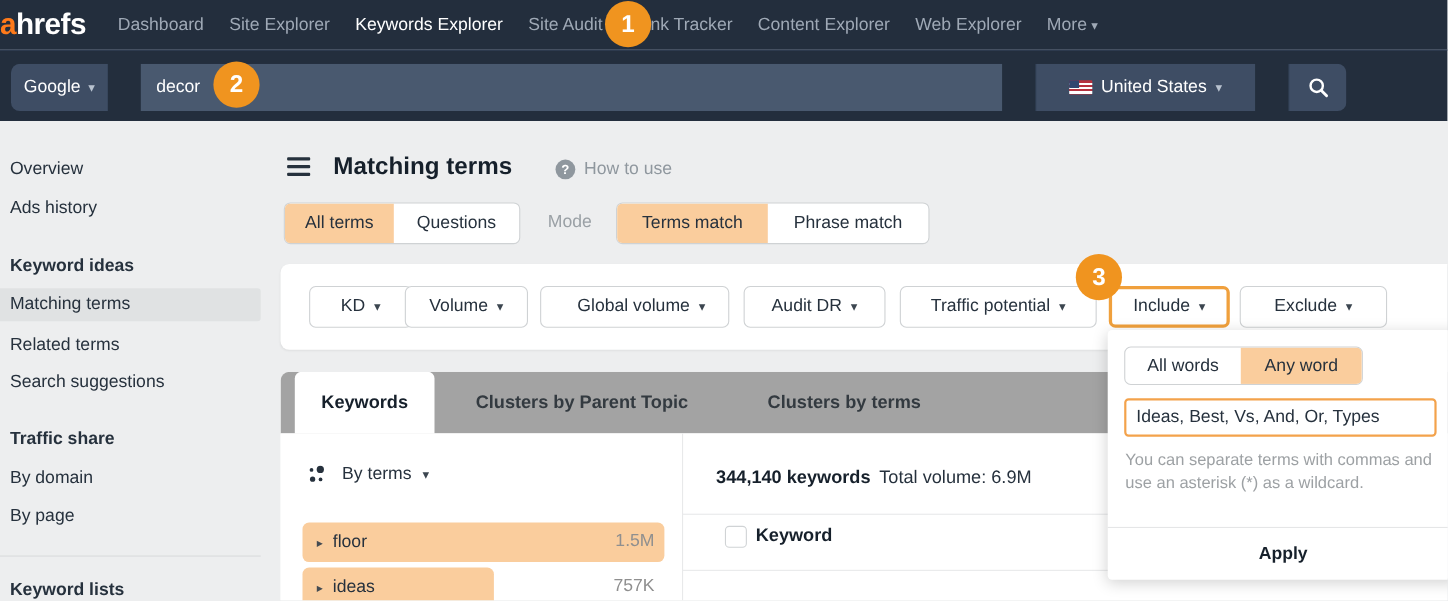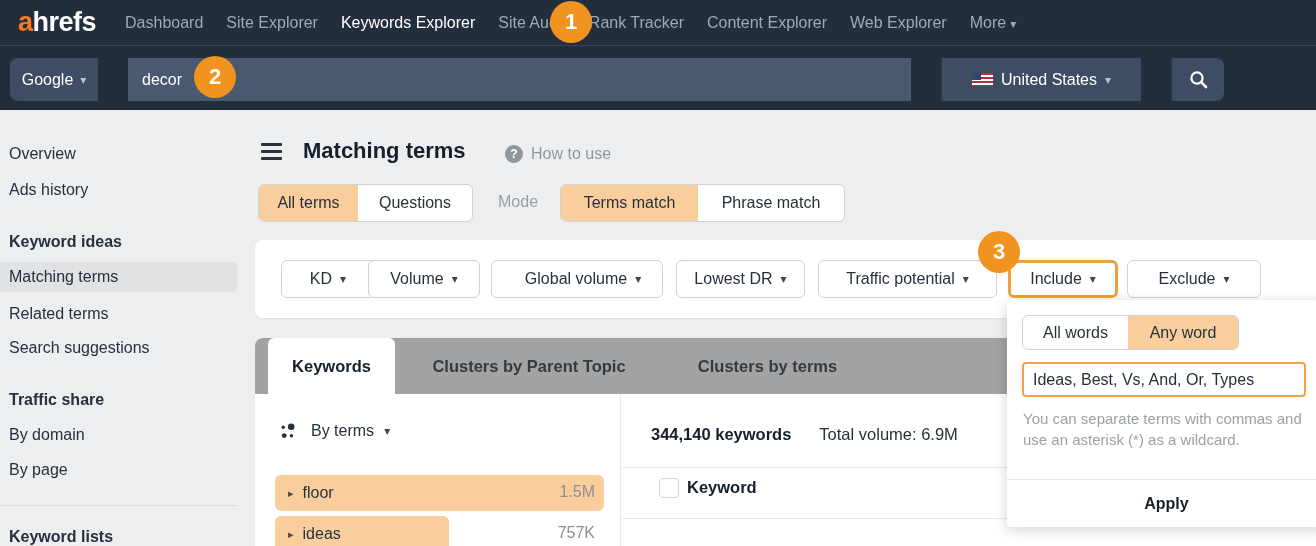--- a/index.html
+++ b/index.html
@@ -2,21 +2,21 @@
 <html><head>
 <meta charset="utf-8">
 <style>
   * { margin:0; padding:0; box-sizing:border-box; }
   html,body { width:1316px; height:546px; }
   body { font-family:"Liberation Sans","DejaVu Sans",sans-serif; background:#edeeef; overflow:hidden; }
   #app { position:relative; width:1316px; height:546px; overflow:hidden; }
 
   
   .topnav { position:absolute; left:0; top:0; width:100%; height:45px; background:#232e3d; display:flex; align-items:center; }
-  .logo { margin-left:18px; font-size:27px; font-weight:bold; letter-spacing:-0.5px; cursor:pointer; }
+  .logo { margin-left:0; font-size:27px; font-weight:bold; letter-spacing:-0.5px; cursor:pointer; }
   .logo .a { color:#ff7a1a; }
   .logo .rest { color:#ffffff; }
   .navitems { display:flex; margin-left:29px; gap:23px; font-size:16px; color:#9fa9b6; }
   .navitems .nitem { cursor:pointer; white-space:nowrap; }
   .navitems .nitem.active { color:#ffffff; }
   .nav-caret { font-size:12px; color:#9fa9b6; margin-left:4px; }
 
   .step-badge { position:absolute; width:42px; height:42px; border-radius:50%; background:#f0941f;
     color:#fff; font-size:22px; font-weight:bold; display:flex; align-items:center; justify-content:center; z-index:30; }
   #badge1 { left:550px; top:1px; }
@@ -95,21 +95,21 @@
   #tab-kw { left:13px; width:127px; }
   #tab-cpt { left:151px; width:246px; }
   #tab-cbt { left:422px; width:181px; }
   .cbody { position:absolute; left:0; right:0; top:56px; bottom:0; background:#fff; }
   .vdivider { position:absolute; left:365px; top:0; bottom:0; border-left:1px solid #e8e9ea; }
 
   .groupby { position:absolute; left:25px; top:28px; display:flex; align-items:center; gap:14px; cursor:pointer; }
   .groupby-label { font-size:16px; color:#26313d; }
   .gcaret { font-size:12px; color:#3c4650; margin-left:-4px; }
 
-  .counts { position:absolute; left:396px; top:31px; font-size:16.5px; color:#16202b; display:flex; gap:28px; }
+  .counts { position:absolute; left:396px; top:31px; font-size:16.5px; color:#16202b; display:flex; gap:8px; }
   .kw-count { font-weight:bold; }
   .total-vol { color:#26313d; }
 
   .hdivider { position:absolute; left:365px; right:0; border-top:1px solid #e8e9ea; }
   .checkbox { position:absolute; left:404px; top:84px; width:20px; height:20px; border:1.5px solid #d0d3d5; border-radius:4px; background:#fff; cursor:pointer; }
   .kw-colheader { position:absolute; left:432px; top:84px; font-size:16.5px; font-weight:bold; color:#16202b; }
 
   .termrow { position:absolute; left:20px; width:329px; height:36px; cursor:pointer; }
   .termbar { position:absolute; left:0; top:0; height:36px; background:#facd9d; border-radius:6px; display:flex; align-items:center; padding-left:13px; gap:9px; }
   .term-caret { font-size:11px; color:#444b52; }
@@ -207,21 +207,21 @@
       </div>
     <div class="fbtn" id="f-vol">
         <span>Volume</span>
         <span class="fcaret">▾</span>
       </div>
     <div class="fbtn" id="f-gvol">
         <span>Global volume</span>
         <span class="fcaret">▾</span>
       </div>
     <div class="fbtn" id="f-ldr">
-        <span>Lowest DR</span>
+        <span>Audit DR</span>
         <span class="fcaret">▾</span>
       </div>
     <div class="fbtn" id="f-tp">
         <span>Traffic potential</span>
         <span class="fcaret">▾</span>
       </div>
     <div class="fbtn" id="f-inc">
         <span>Include</span>
         <span class="fcaret">▾</span>
       </div>

